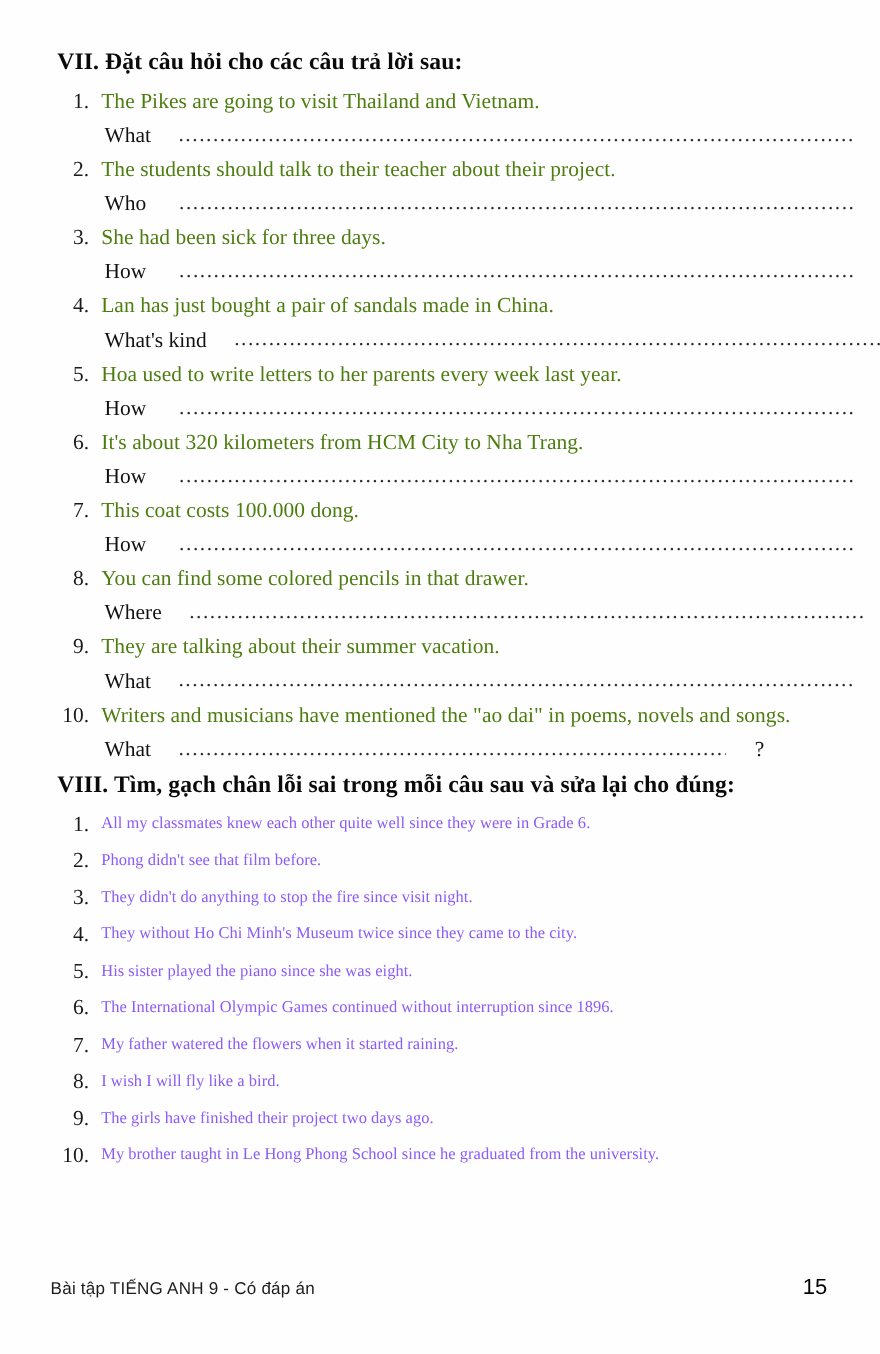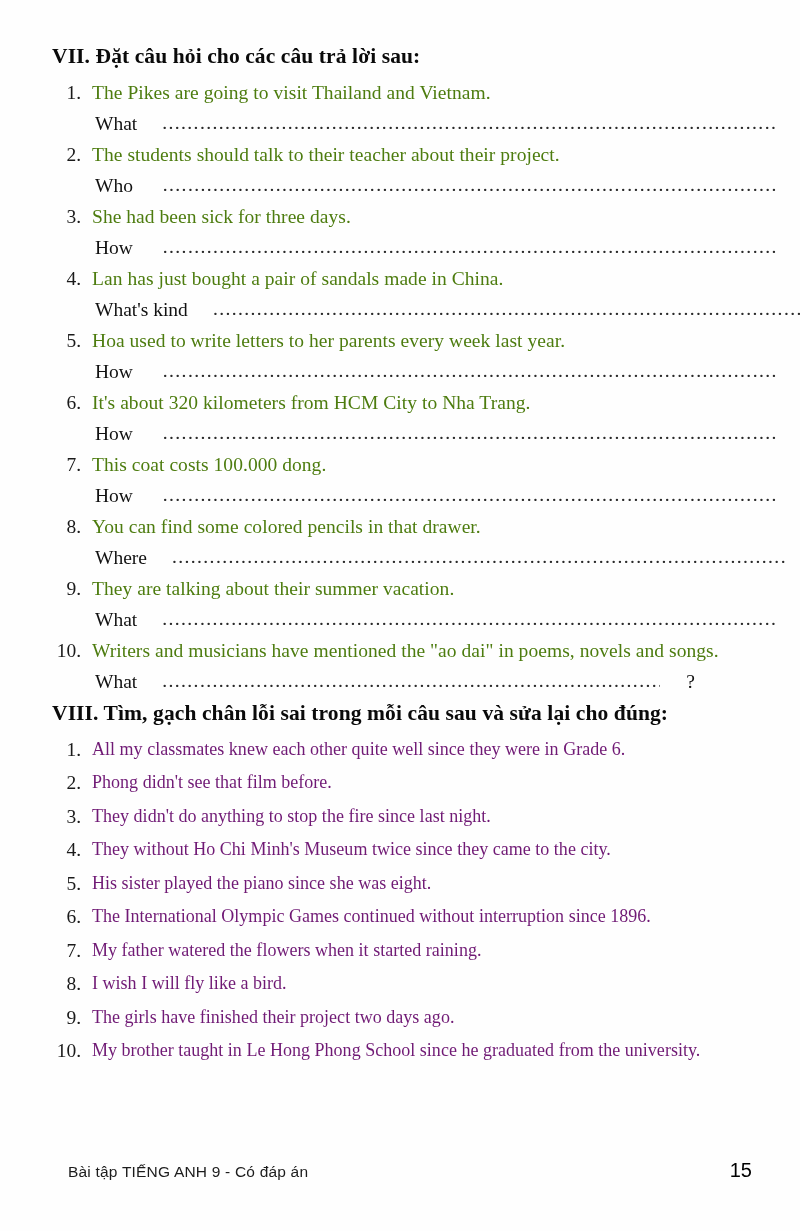--- a/index.html
+++ b/index.html
@@ -109,28 +109,28 @@
     min-width: 40px;
     text-align: right;
     padding-right: 11px;
     font-size: 19.5px;
     line-height: 31.5px;
     color: #1a1a1a;
     box-sizing: border-box;
   }
   .stext {
     flex: 1;
-    font-size: 18px;
+    font-size: 15px;
     line-height: 31.5px;
-    color: #701a75;
+    color: #8b5cf6;
     letter-spacing: 0.02px;
   }
   .footer {
     position: absolute;
-    left: 68px;
+    left: 46px;
     right: 48px;
     top: 1159px;
     display: flex;
     align-items: baseline;
     justify-content: space-between;
     font-family: "Liberation Sans", "DejaVu Sans", sans-serif;
   }
   .footer-text {
     font-size: 15.5px;
     color: #1c1c1c;
@@ -280,21 +280,21 @@
       <li class="sitem">
         <span class="snum">1.</span>
         <span class="stext">All my classmates knew each other quite well since they were in Grade 6.</span>
       </li>
       <li class="sitem">
         <span class="snum">2.</span>
         <span class="stext">Phong didn't see that film before.</span>
       </li>
       <li class="sitem">
         <span class="snum">3.</span>
-        <span class="stext">They didn't do anything to stop the fire since last night.</span>
+        <span class="stext">They didn't do anything to stop the fire since visit night.</span>
       </li>
       <li class="sitem">
         <span class="snum">4.</span>
         <span class="stext">They without Ho Chi Minh's Museum twice since they came to the city.</span>
       </li>
       <li class="sitem">
         <span class="snum">5.</span>
         <span class="stext">His sister played the piano since she was eight.</span>
       </li>
       <li class="sitem">

